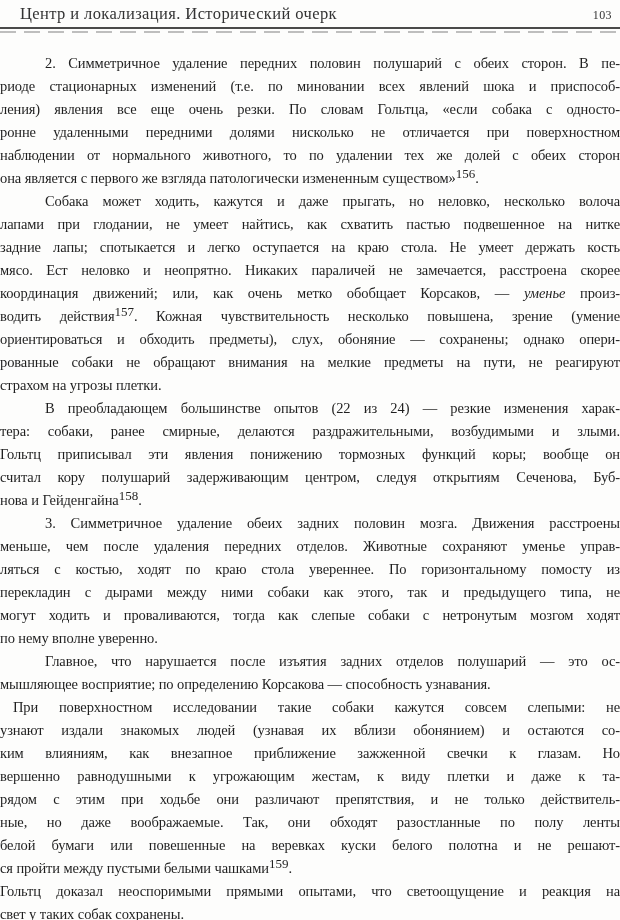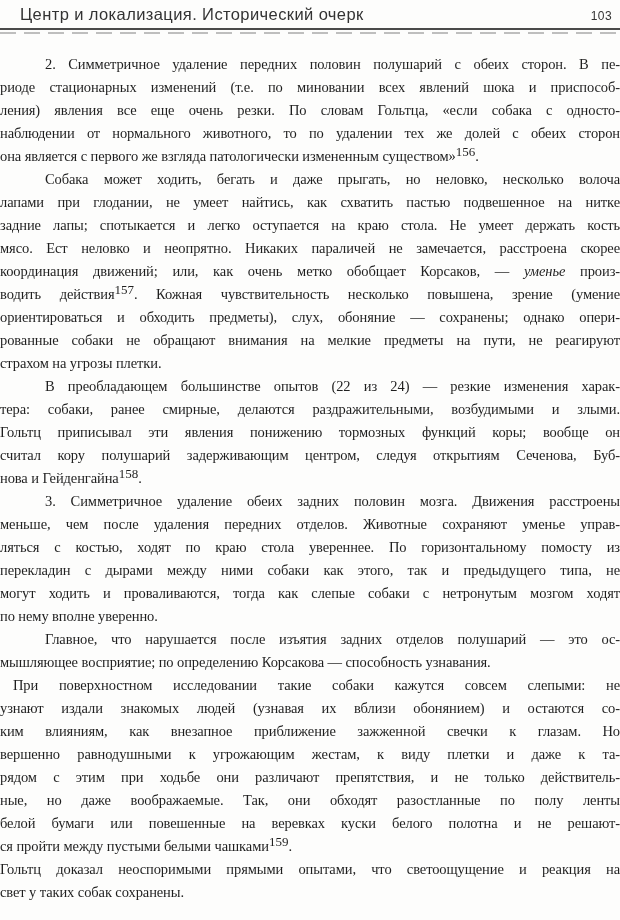--- a/index.html
+++ b/index.html
@@ -14,21 +14,21 @@
     color:var(--ink);
     overflow:hidden;
     font-family:"Liberation Serif", serif;
   }
   .page{width:620px;height:920px;position:relative;overflow:hidden;}
 
   
   .running-head{
     display:flex;justify-content:space-between;align-items:baseline;
     padding:5px 8px 0 20px;
-    font-family:Liberation Sans, sans-serif;
+    font-family:Liberation Serif, serif;
     font-size:16.5px;line-height:18px;
     letter-spacing:.4px;color:#333;
   }
   .head-num{font-size:12px;}
   .header-rule{border-top:2px solid var(--rule);margin-top:3px;}
   .header-rule-shadow{
     height:2px;margin-top:2px;opacity:.55;
     background:repeating-linear-gradient(90deg,#8b8b8b 0 16px,transparent 16px 24px);
   }
 
@@ -60,25 +60,26 @@
     <span class="head-num">103</span>
   </div>
   <div class="header-rule"></div>
   <div class="header-rule-shadow"></div>
 
   <div class="body-text">
       <div class="para indent">
         <div class="line first">2. Симметричное удаление передних половин полушарий с обеих сторон. В пе-</div>
         <div class="line">риоде стационарных изменений (т.е. по миновании всех явлений шока и приспособ-</div>
         <div class="line">ления) явления все еще очень резки. По словам Гольтца, «если собака с односто-</div>
+        <div class="line">ронне удаленными передними долями нисколько не отличается при поверхностном</div>
         <div class="line">наблюдении от нормального животного, то по удалении тех же долей с обеих сторон</div>
         <div class="line lastline">она является с первого же взгляда патологически измененным существом»<sup>156</sup>.</div>
       </div>
       <div class="para indent">
-        <div class="line first">Собака может ходить, бегать и даже прыгать, но неловко, несколько волоча</div>
+        <div class="line first">Собака может ходить, кажутся и даже прыгать, но неловко, несколько волоча</div>
         <div class="line">лапами при глодании, не умеет найтись, как схватить пастью подвешенное на нитке</div>
         <div class="line">задние лапы; спотыкается и легко оступается на краю стола. Не умеет держать кость</div>
         <div class="line">мясо. Ест неловко и неопрятно. Никаких параличей не замечается, расстроена скорее</div>
         <div class="line">координация движений; или, как очень метко обобщает Корсаков, — <i>уменье</i> произ-</div>
         <div class="line">водить действия<sup>157</sup>. Кожная чувствительность несколько повышена, зрение (умение</div>
         <div class="line">ориентироваться и обходить предметы), слух, обоняние — сохранены; однако опери-</div>
         <div class="line">рованные собаки не обращают внимания на мелкие предметы на пути, не реагируют</div>
         <div class="line lastline">страхом на угрозы плетки.</div>
       </div>
       <div class="para indent">

